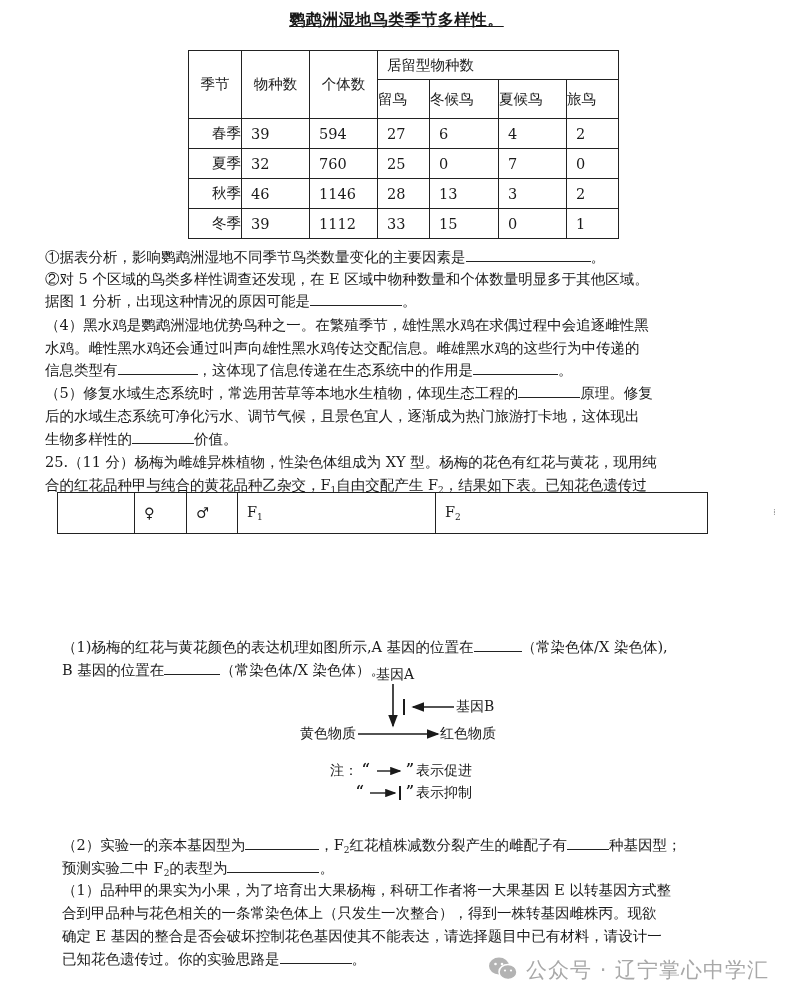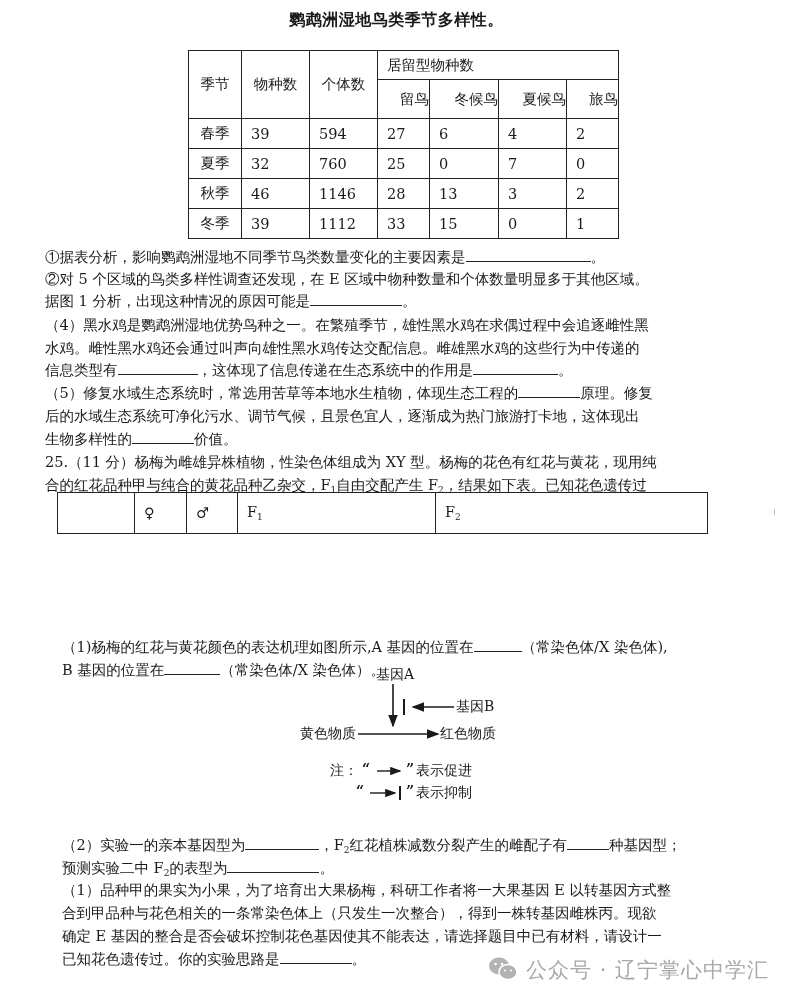--- a/index.html
+++ b/index.html
@@ -4,34 +4,34 @@
 <style>
   html, body { margin: 0; padding: 0; background: #ffffff; }
   body {
     width: 793px; height: 1006px; position: relative; overflow: hidden;
     font-family: "DejaVu Serif", "Liberation Serif", serif;
     color: #1a1a1a;
   }
   .abs { position: absolute; }
   .title {
     left: 0; width: 793px; top: 10px; text-align: center;
-    font-size: 16px; font-weight: bold; letter-spacing: 0.5px;
+    font-size: 16px; font-weight: bold; letter-spacing: 0.5px; text-decoration: underline;
   }
   table.t1 {
     position: absolute; left: 188px; top: 50px;
     border-collapse: collapse; font-size: 14.5px;
   }
   table.t1 td {
     border: 1.5px solid #222; padding: 0 0 0 9px; height: 29px;
     text-align: left; vertical-align: middle;
   }
   table.t1 td.hdr { text-align: center; padding: 0; }
-  table.t1 td.sub { text-align: right; padding: 0; height: 38px; }
+  table.t1 td.sub { text-align: left; padding: 0; height: 38px; }
   table.t1 td.grp { padding-left: 9px; height: 28px; }
-  table.t1 td.season { text-align: center; padding: 0; }
+  table.t1 td.season { text-align: right; padding: 0; }
   .line {
     left: 45px; width: 710px; font-size: 14.5px; line-height: 22px; white-space: nowrap;
   }
   .blank {
     display: inline-block; border-bottom: 1.3px solid #222; height: 15px; vertical-align: baseline;
   }
   table.t2 {
     position: absolute; left: 57px; top: 492px;
     border-collapse: collapse; font-size: 14.5px;
   }

